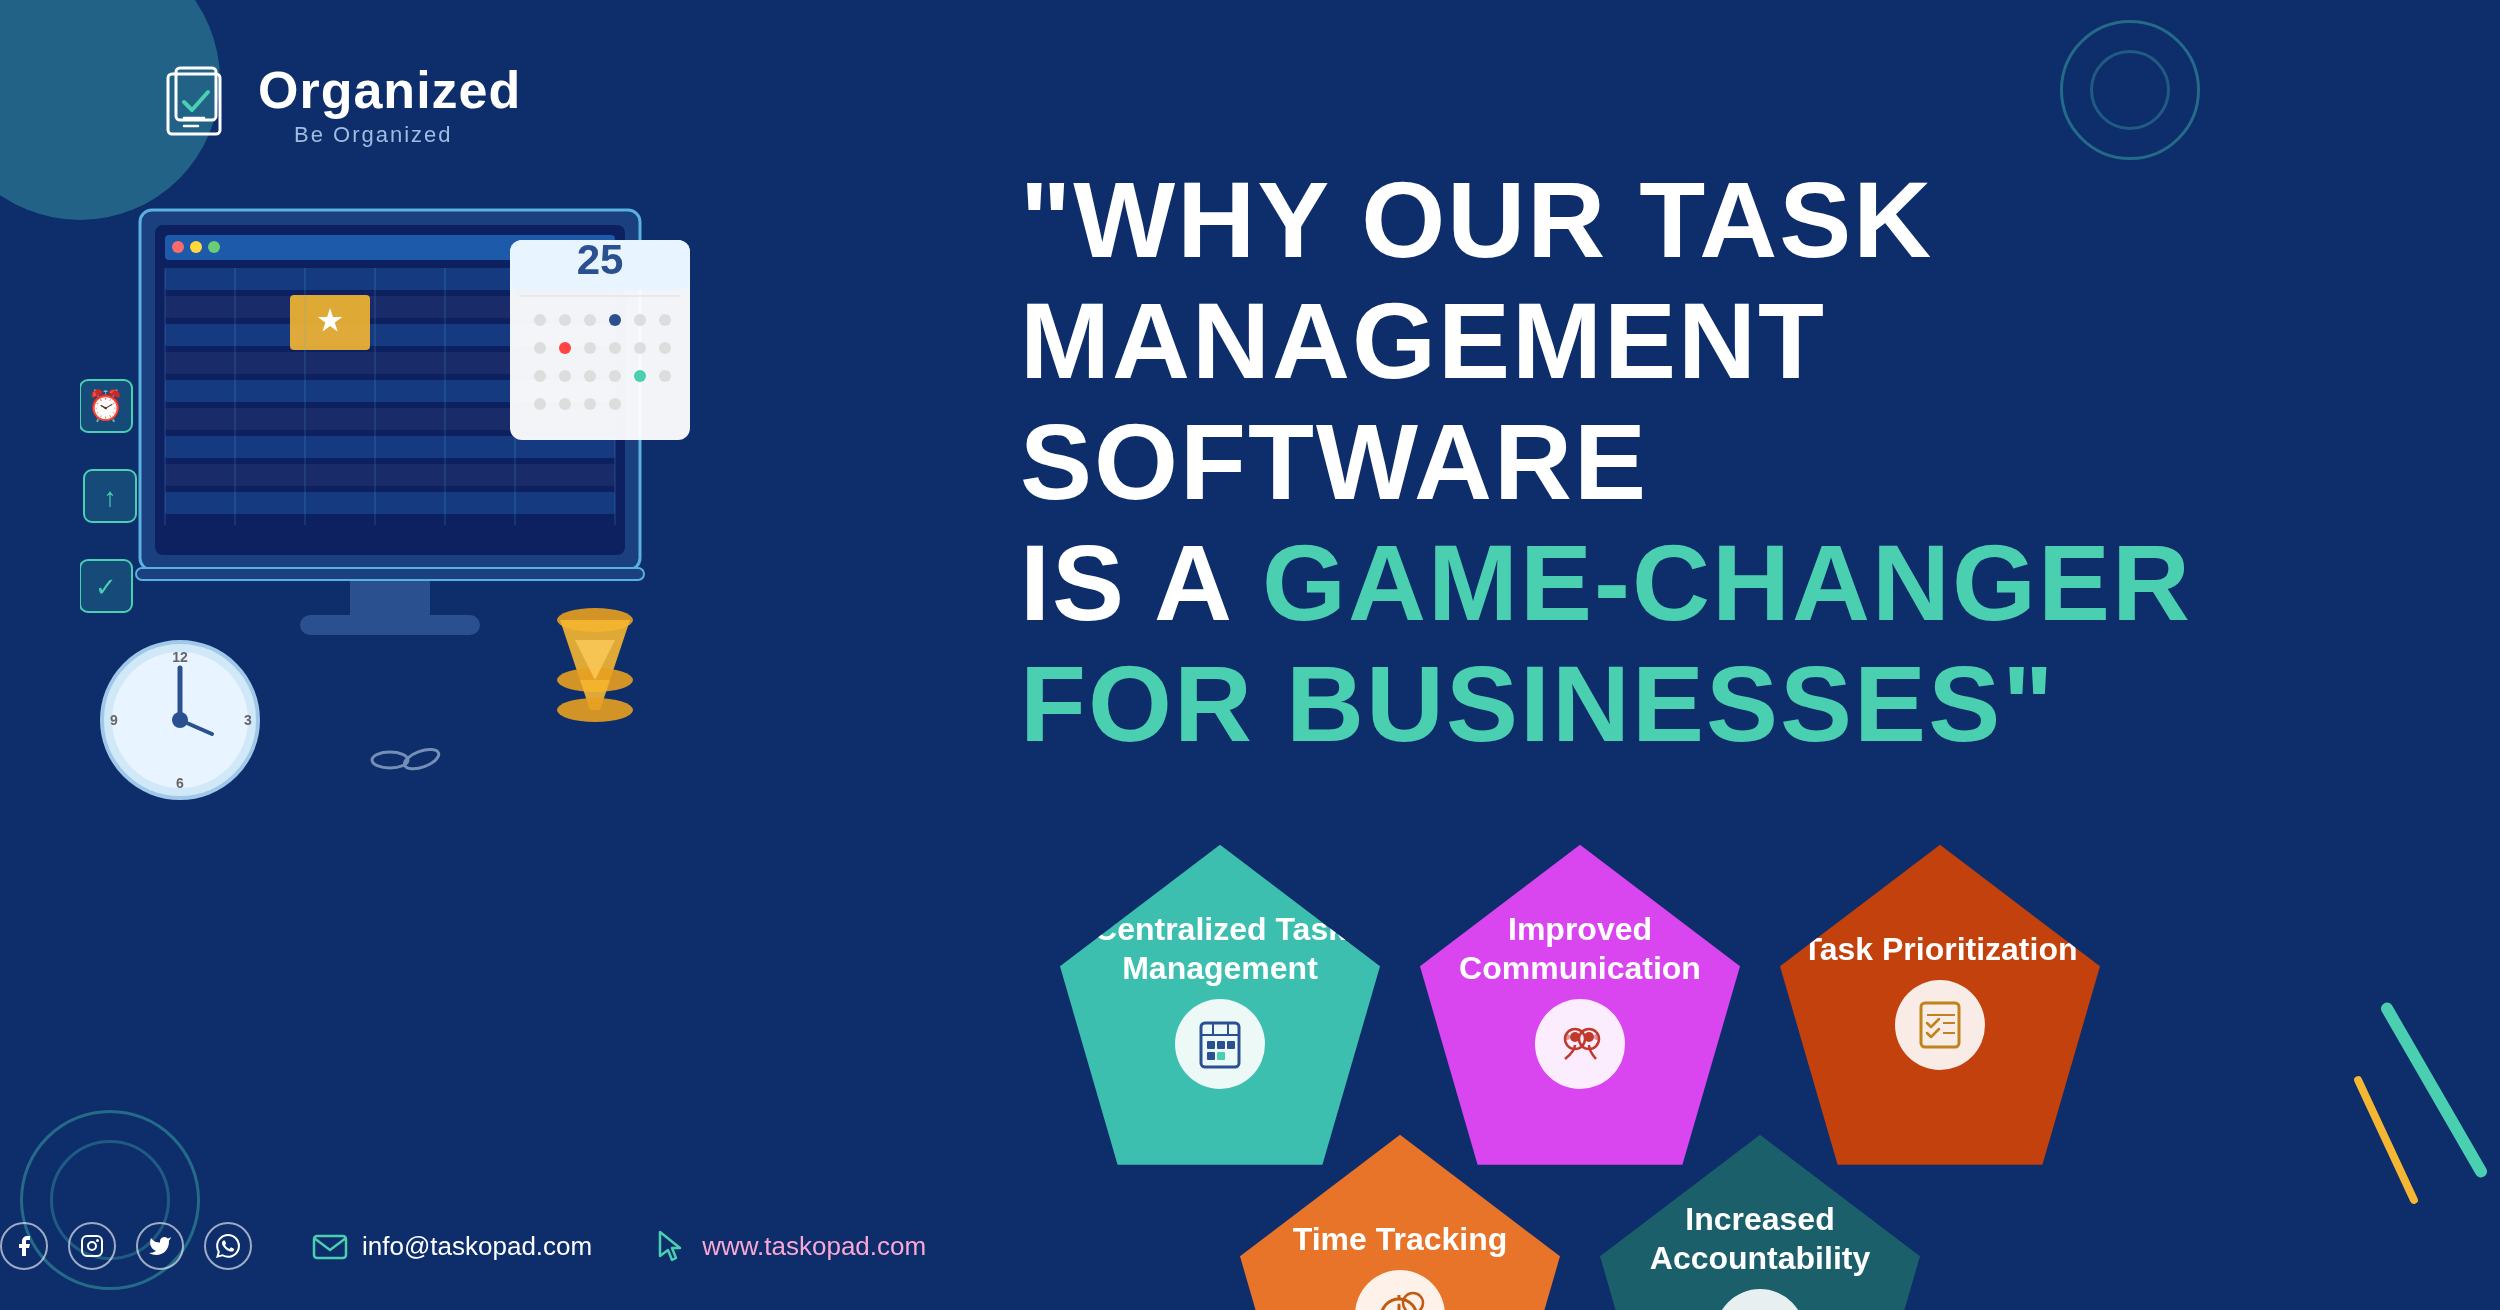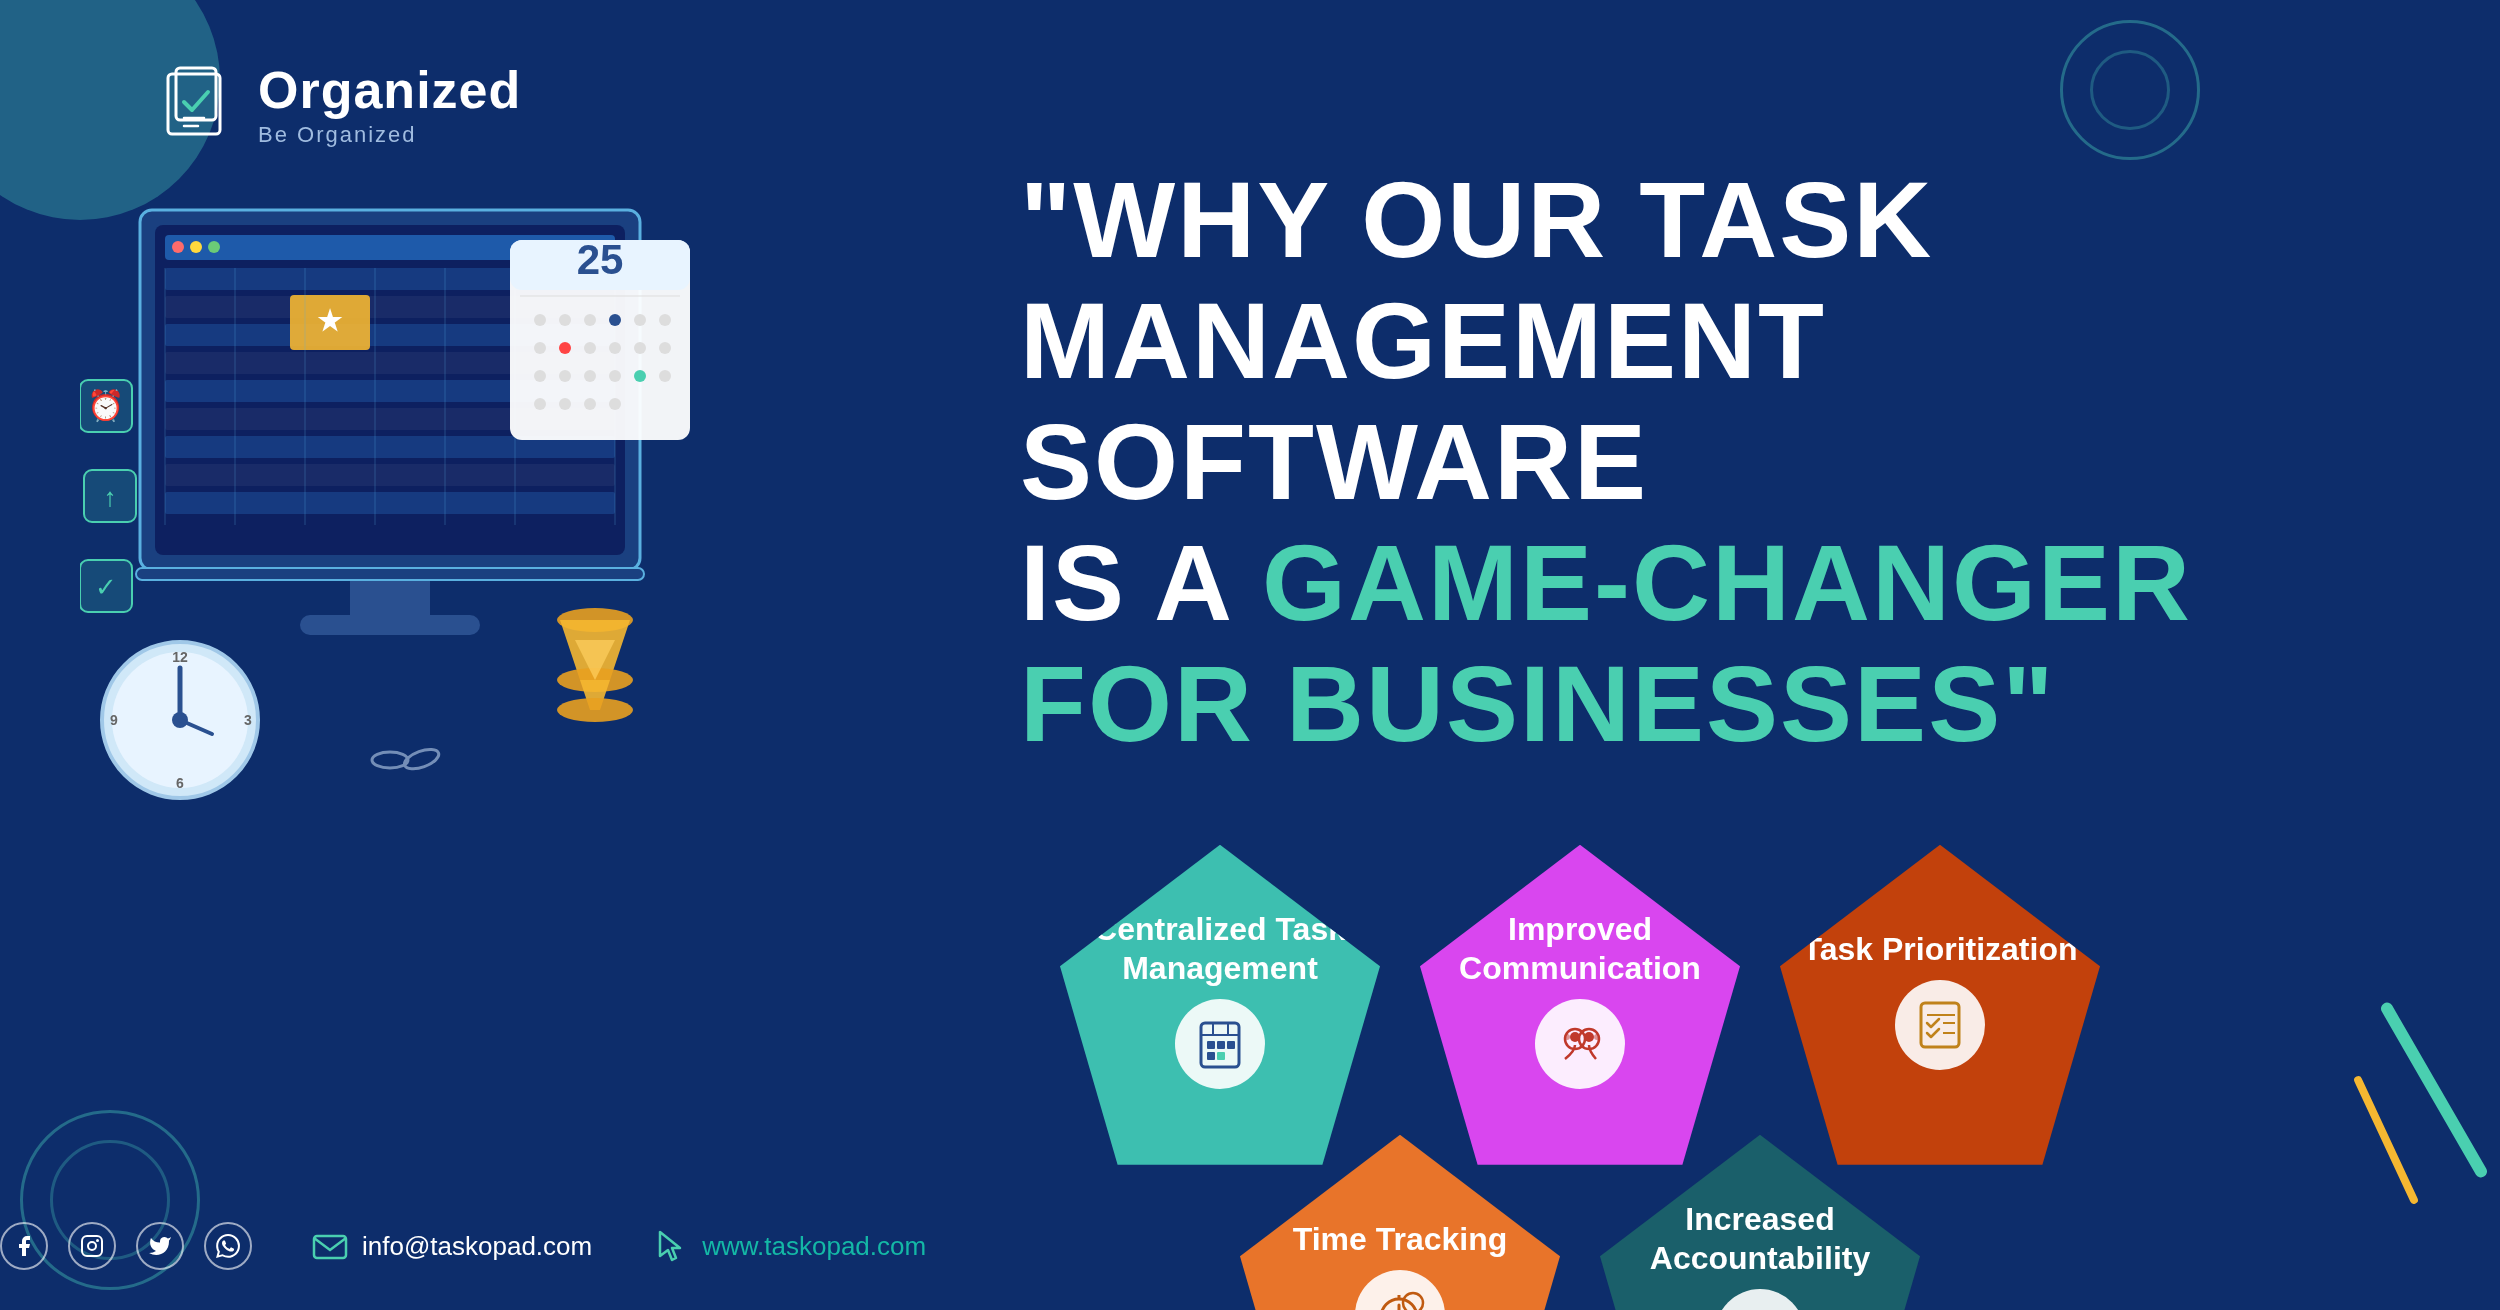--- a/index.html
+++ b/index.html
@@ -84,20 +84,21 @@
       font-size: 52px;
       font-weight: 800;
       color: #fff;
       letter-spacing: 1px;
     }
     .logo-tagline {
       font-size: 22px;
       color: #a0bce0;
       letter-spacing: 2px;
       margin-top: 2px;
+      margin-left: 36px;
     }
 
     
     .right-content {
       position: absolute;
       right: 0;
       top: 0;
       width: 1600px;
       height: 1310px;
       display: flex;
@@ -552,16 +553,16 @@
       <svg width="36" height="36" viewBox="0 0 36 36" fill="none">
         <rect x="2" y="8" width="32" height="22" rx="3" stroke="#4acfb0" stroke-width="2.5" fill="none"></rect>
         <polyline points="2,10 18,22 34,10" stroke="#4acfb0" stroke-width="2.5" fill="none"></polyline>
       </svg>
       <span style="color:white;font-size:26px;font-weight:500;">info@taskopad.com</span>
     </div>
     <div class="footer-item">
       <svg width="36" height="36" viewBox="0 0 36 36" fill="none">
         <path d="M8 4 L8 28 L16 22 L20 32 L24 30 L20 20 L28 20 Z" stroke="#4acfb0" stroke-width="2.5" fill="none" stroke-linejoin="round"></path>
       </svg>
-      <span style="color:#14b8a6;font-size:26px;font-weight:500;">www.taskopad.com</span>
+      <span style="color:#f9a8d4;font-size:26px;font-weight:500;">www.taskopad.com</span>
     </div>
   </div>
 </div>
 
 </body></html>

